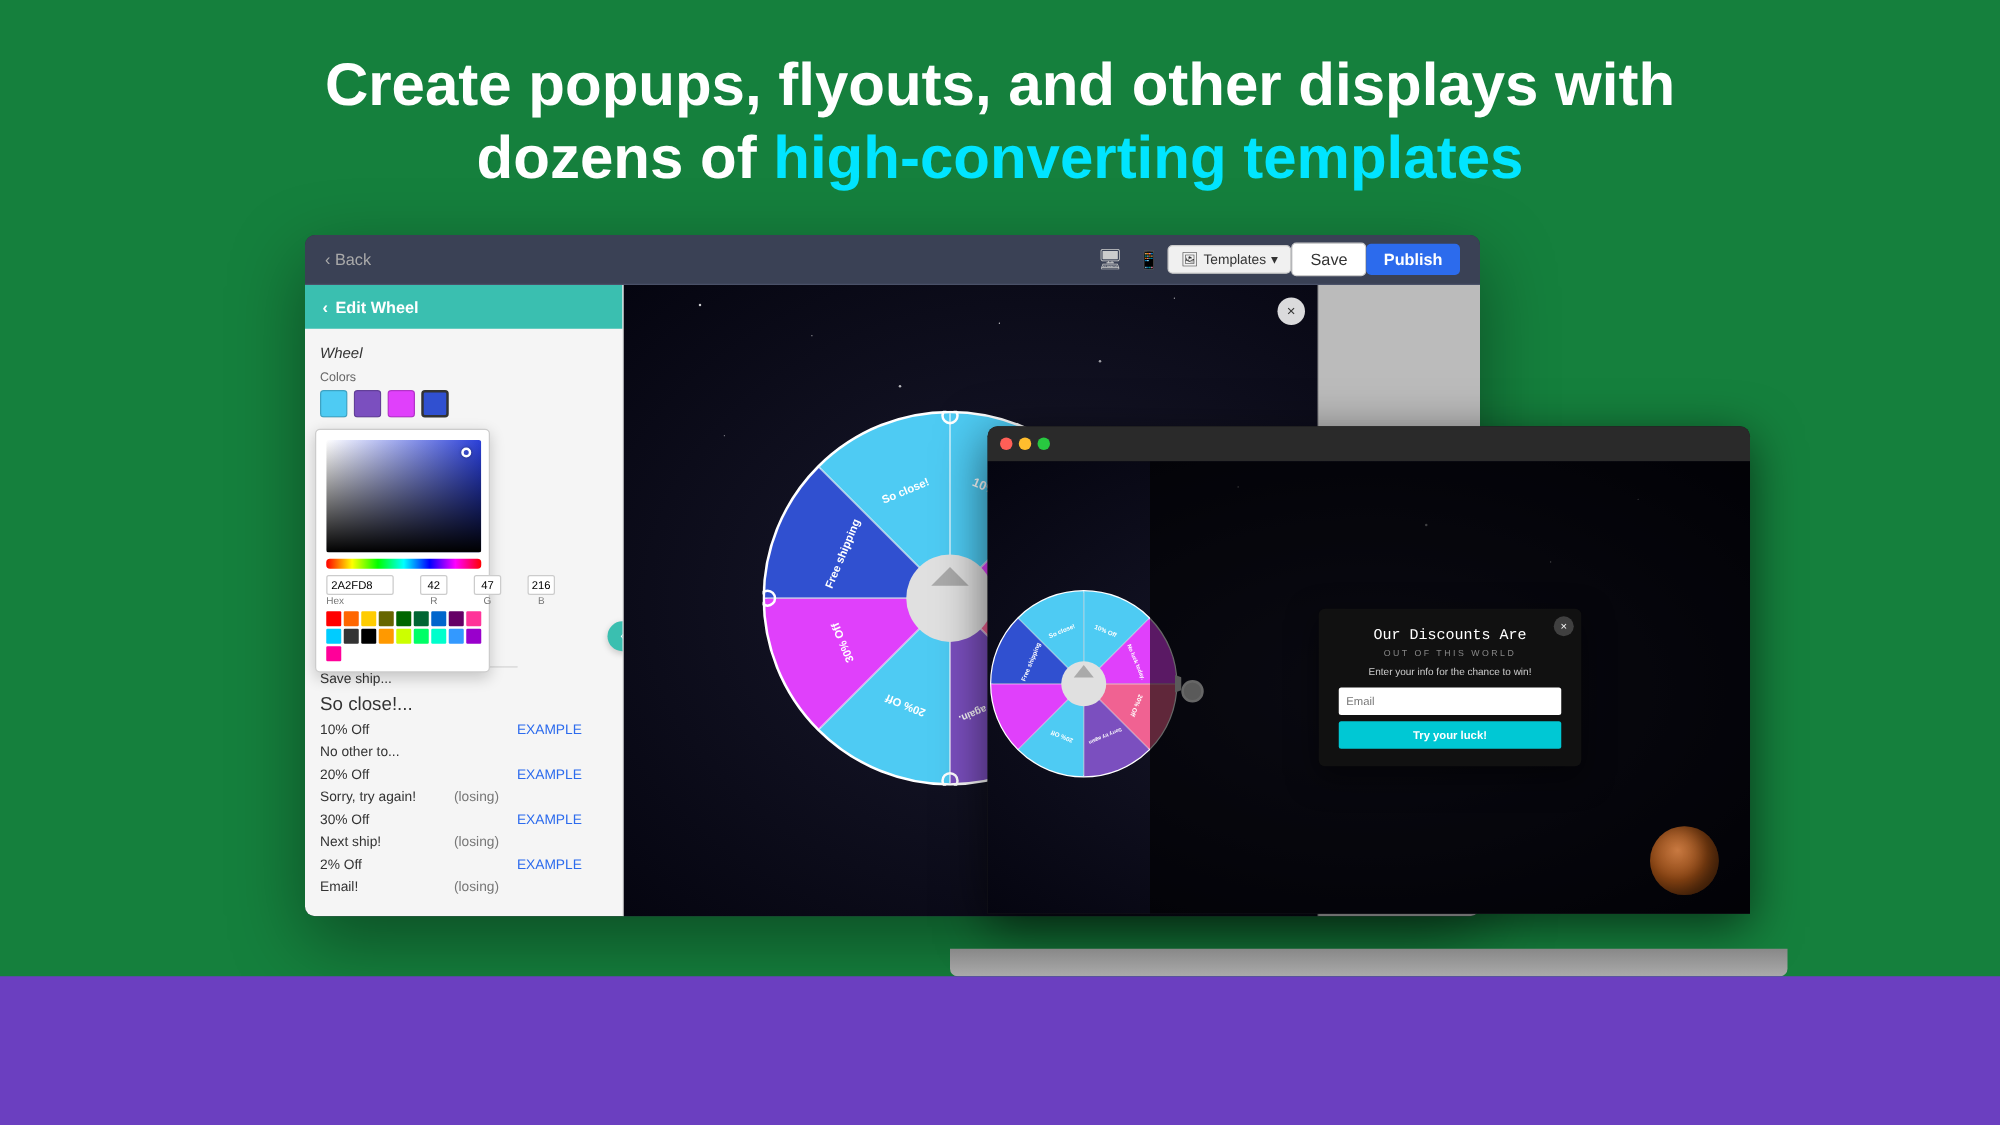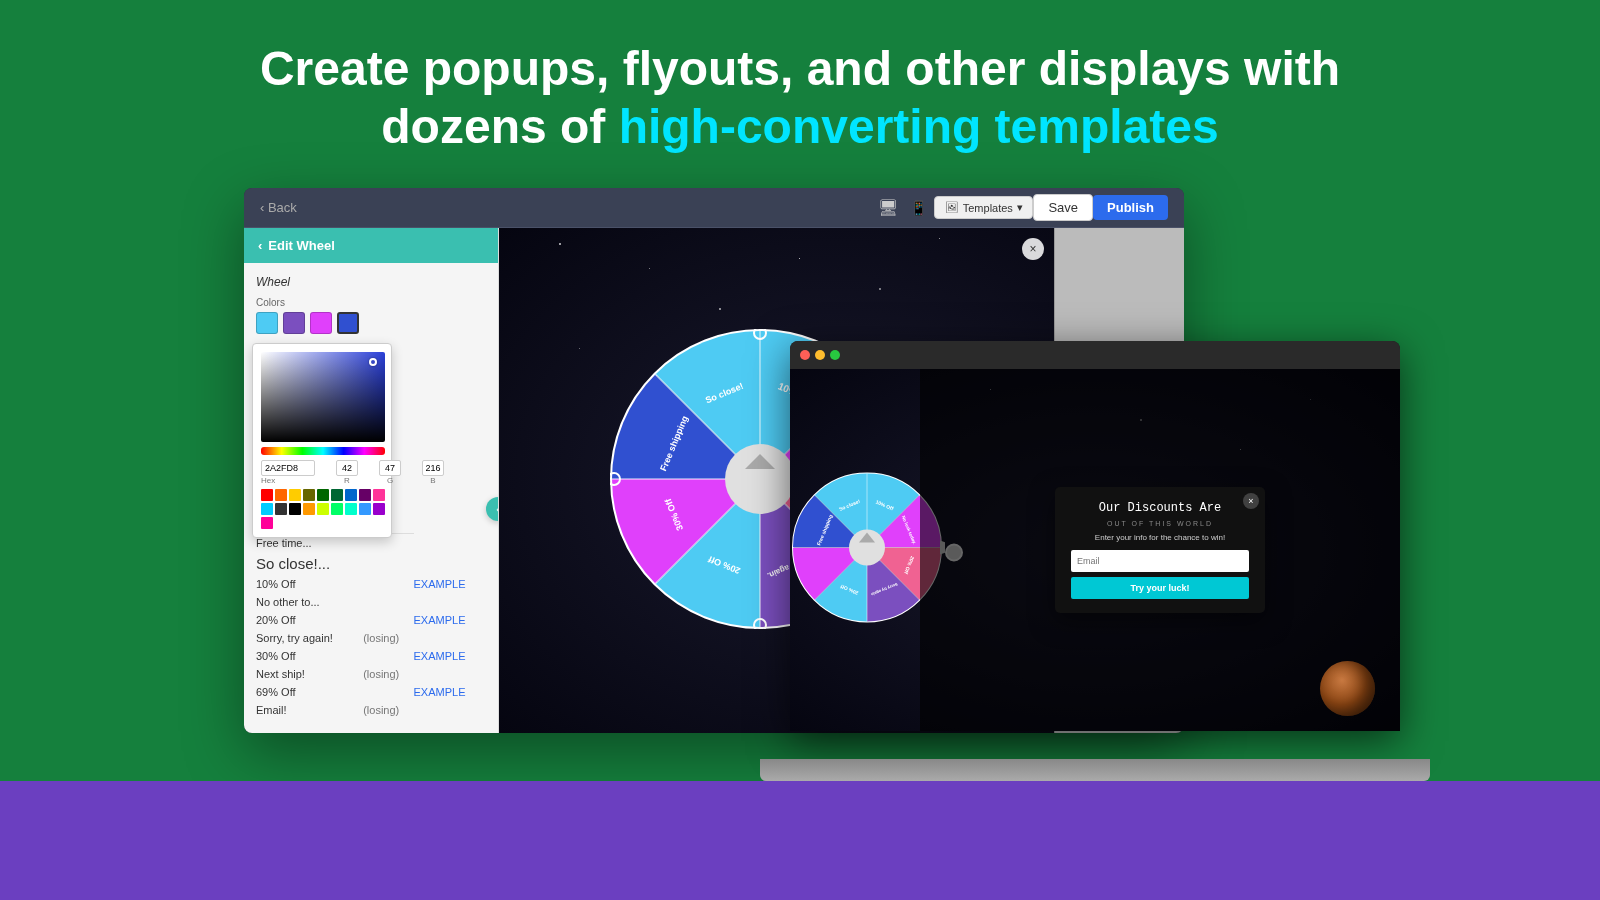--- a/index.html
+++ b/index.html
@@ -173,21 +173,21 @@
             <table style="width:100%;font-size:11px;border-collapse:collapse;">
               <thead>
                 <tr>
                   <th style="text-align:left;color:#777;font-weight:normal;padding:2px 0;border-bottom:1px solid #ddd;font-size:10px;">Label</th>
                   <th style="text-align:left;color:#777;font-weight:normal;padding:2px 0;border-bottom:1px solid #ddd;font-size:10px;"></th>
                   <th></th>
                 </tr>
               </thead>
               <tbody>
                 <tr>
-                    <td style="padding:3px 0;color:#333;font-size:11px;">Free time...</td>
+                    <td style="padding:3px 0;color:#333;font-size:11px;">Save ship...</td>
                     <td></td>
                     <td></td>
                   </tr>
                 <tr>
                     <td style="padding:3px 0;color:#333;font-size:15px;">So close!...</td>
                     <td></td>
                     <td></td>
                   </tr>
                 <tr>
                     <td style="padding:3px 0;color:#333;font-size:11px;">10% Off</td>
@@ -213,21 +213,21 @@
                     <td style="padding:3px 0;color:#333;font-size:11px;">30% Off</td>
                     <td></td>
                     <td><a class="example-link" href="#" style="color:#2C6BED;text-decoration:none;font-size:11px;">EXAMPLE</a></td>
                   </tr>
                 <tr>
                     <td style="padding:3px 0;color:#333;font-size:11px;">Next ship!</td>
                     <td style="color:#777;font-size:11px;">(losing)</td>
                     <td></td>
                   </tr>
                 <tr>
-                    <td style="padding:3px 0;color:#333;font-size:11px;">69% Off</td>
+                    <td style="padding:3px 0;color:#333;font-size:11px;">2% Off</td>
                     <td></td>
                     <td><a class="example-link" href="#" style="color:#2C6BED;text-decoration:none;font-size:11px;">EXAMPLE</a></td>
                   </tr>
                 <tr>
                     <td style="padding:3px 0;color:#333;font-size:11px;">Email!</td>
                     <td style="color:#777;font-size:11px;">(losing)</td>
                     <td></td>
                   </tr>
               </tbody>
             </table>

